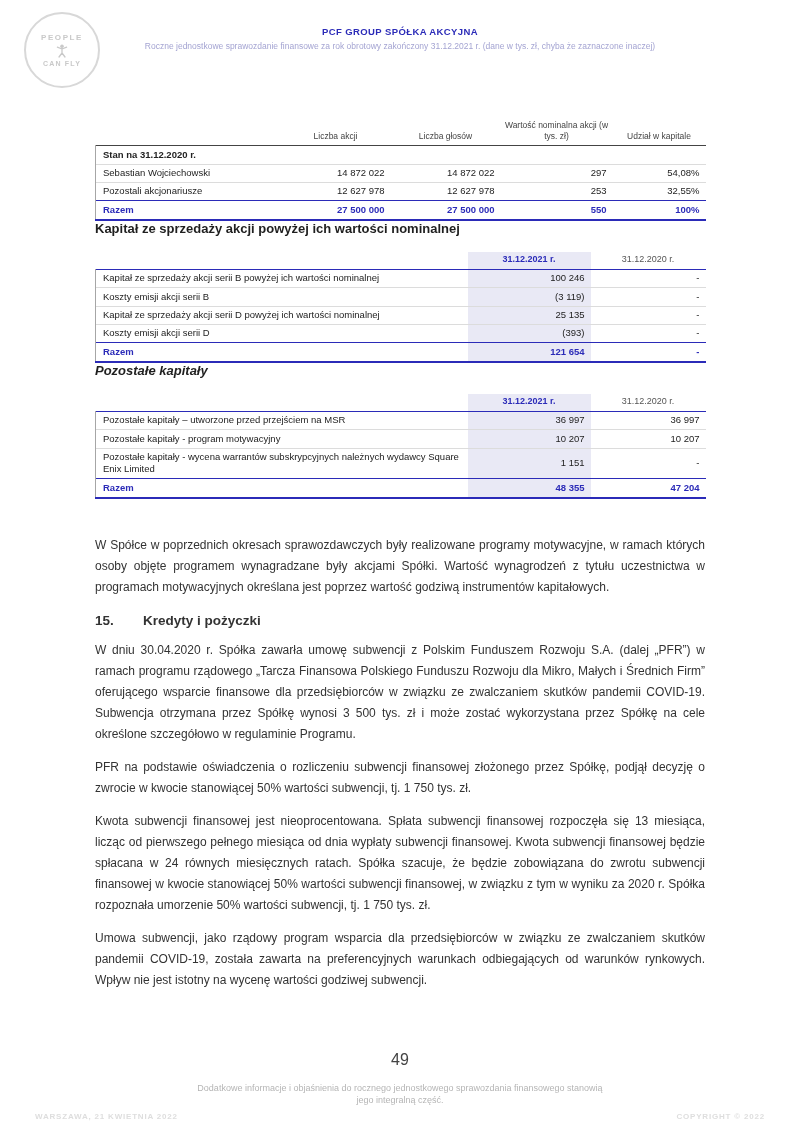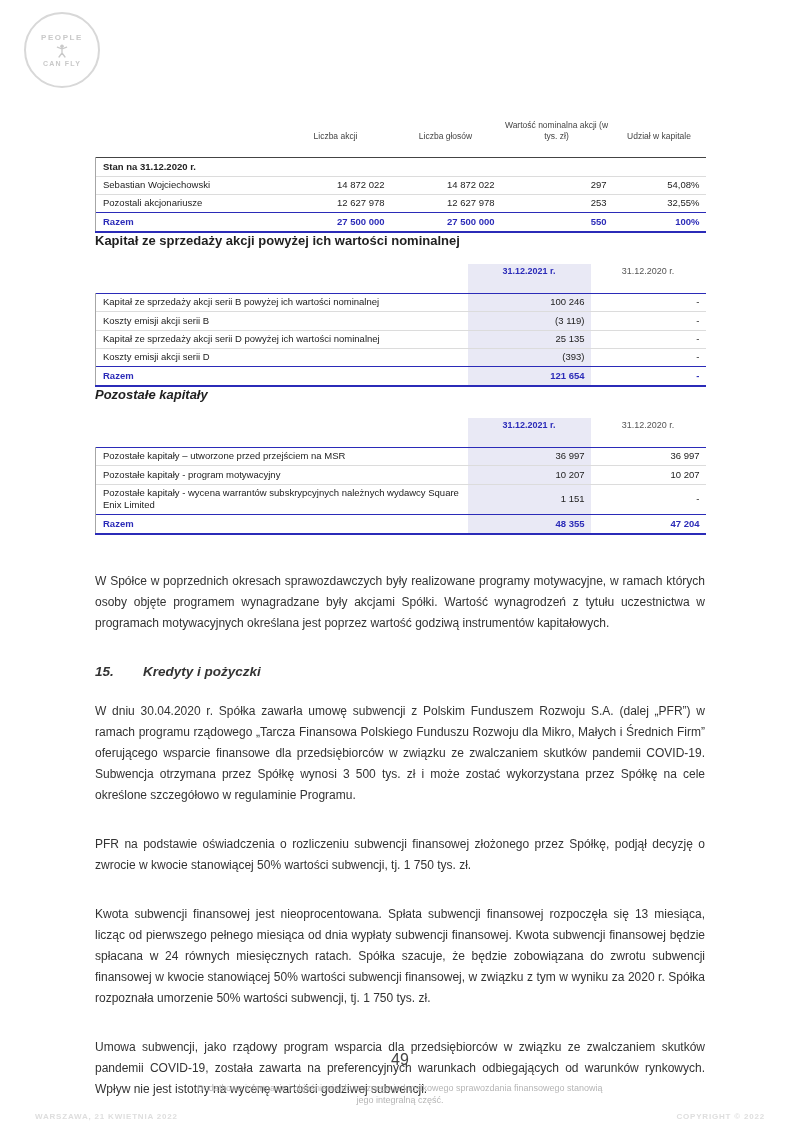--- a/index.html
+++ b/index.html
@@ -18,21 +18,21 @@
   .logo .l1{font-size:8px;font-weight:bold;letter-spacing:1.6px;}
   .logo .l2{font-size:7px;font-weight:bold;letter-spacing:1.2px;}
   .logo svg{display:block;}
   .head-text{text-align:center;}
   .company{color:var(--accent);font-weight:bold;font-size:9.5px;letter-spacing:.4px;}
   .subtitle{color:#a4a4d2;font-size:8.5px;margin-top:4px;}
 
   
   table.tbl{border-collapse:collapse;width:100%;table-layout:fixed;}
   .tbl th{font-weight:normal;font-size:8.5px;color:#444;vertical-align:bottom;
-    padding:2px 4px 16px;text-align:center;line-height:1.25;}
+    padding:2px 4px 4px;text-align:center;line-height:1.25;}
   .tbl td{font-size:9.5px;color:#222;padding:2.5px 6px;vertical-align:middle;line-height:1.3;}
   .tbl td.num{text-align:right;}
   .tbl td.lbl{border-left:1px solid #a6a6a6;padding-left:7px;}
   .tbl tbody tr{border-bottom:1px solid #dcdcdc;}
   .tbl tbody tr.rlast{border-bottom:none;}
   .tbl tr.total{border-top:1px solid var(--accent);border-bottom:2px solid var(--accent);}
   .tbl tr.total td{color:var(--accent);font-weight:bold;}
   .bold{font-weight:bold;}
 
   
@@ -50,25 +50,25 @@
   .t2 th.y2020{color:#555;font-size:9px;}
   .t2 td.y2021{background:var(--lav);}
 
   h2.sec{font-size:13px;font-weight:bold;color:#1f1f1f;margin:0;}
   .sec2{margin-top:44px;}
   .sec3{margin-top:56px;font-style:italic;}
 
   .para{font-size:12px;color:#333;text-align:justify;line-height:1.75;margin:0;}
   .note-para{margin-top:36px;}
 
-  .sec15{margin-top:30px;display:flex;align-items:flex-end;font-style:italic;}
+  .sec15{margin-top:15px;display:flex;align-items:flex-end;}
   .sec15 .num{font-size:13.5px;font-weight:bold;width:48px;flex:none;}
   .sec15 .ttl{font-size:13.5px;font-weight:bold;}
-  .p15{margin-top:28px;}
-  .p15.first{margin-top:22px;}
+  .p15{margin-top:12px;}
+  .p15.first{margin-top:12px;}
 
   
   .page-number{position:absolute;bottom:62px;left:0;width:100%;text-align:center;
     font-size:16px;color:#444;}
   .footer-note{position:absolute;bottom:24px;left:0;width:100%;text-align:center;
     font-size:9px;color:#b5b5b5;line-height:1.4;}
   .footer-note span{display:inline-block;max-width:420px;}
   .bottom-left{position:absolute;left:35px;bottom:10px;font-size:8px;font-weight:bold;
     letter-spacing:.8px;color:#dedede;}
   .bottom-right{position:absolute;right:35px;bottom:10px;font-size:8px;font-weight:bold;
@@ -81,20 +81,24 @@
 
   <div class="doc-header">
     <div class="logo">
       <span class="l1">PEOPLE</span>
       <svg width="16" height="16" viewBox="0 0 16 16">
         <circle cx="8" cy="3.2" r="1.8" fill="#c9c9c9"></circle>
         <path d="M8 5 L8 10 M8 6 L3.4 4.2 M8 6 L12.6 4.2 M8 10 L5 14 M8 10 L11 14" stroke="#c9c9c9" stroke-width="1.3" fill="none" stroke-linecap="round"></path>
       </svg>
       <span class="l2">CAN FLY</span>
     </div>
+    <div class="head-text">
+      <div class="company">PCF GROUP SPÓŁKA AKCYJNA</div>
+      <div class="subtitle">Roczne jednostkowe sprawozdanie finansowe za rok obrotowy zakończony 31.12.2021 r. (dane w tys. zł, chyba że zaznaczone inaczej)</div>
+    </div>
   </div>
 
   <div class="content">
 
     <table class="tbl t1">
       <colgroup>
           <col class="c-lbl">
           <col class="c-n1">
           <col class="c-n2">
           <col class="c-n3">

